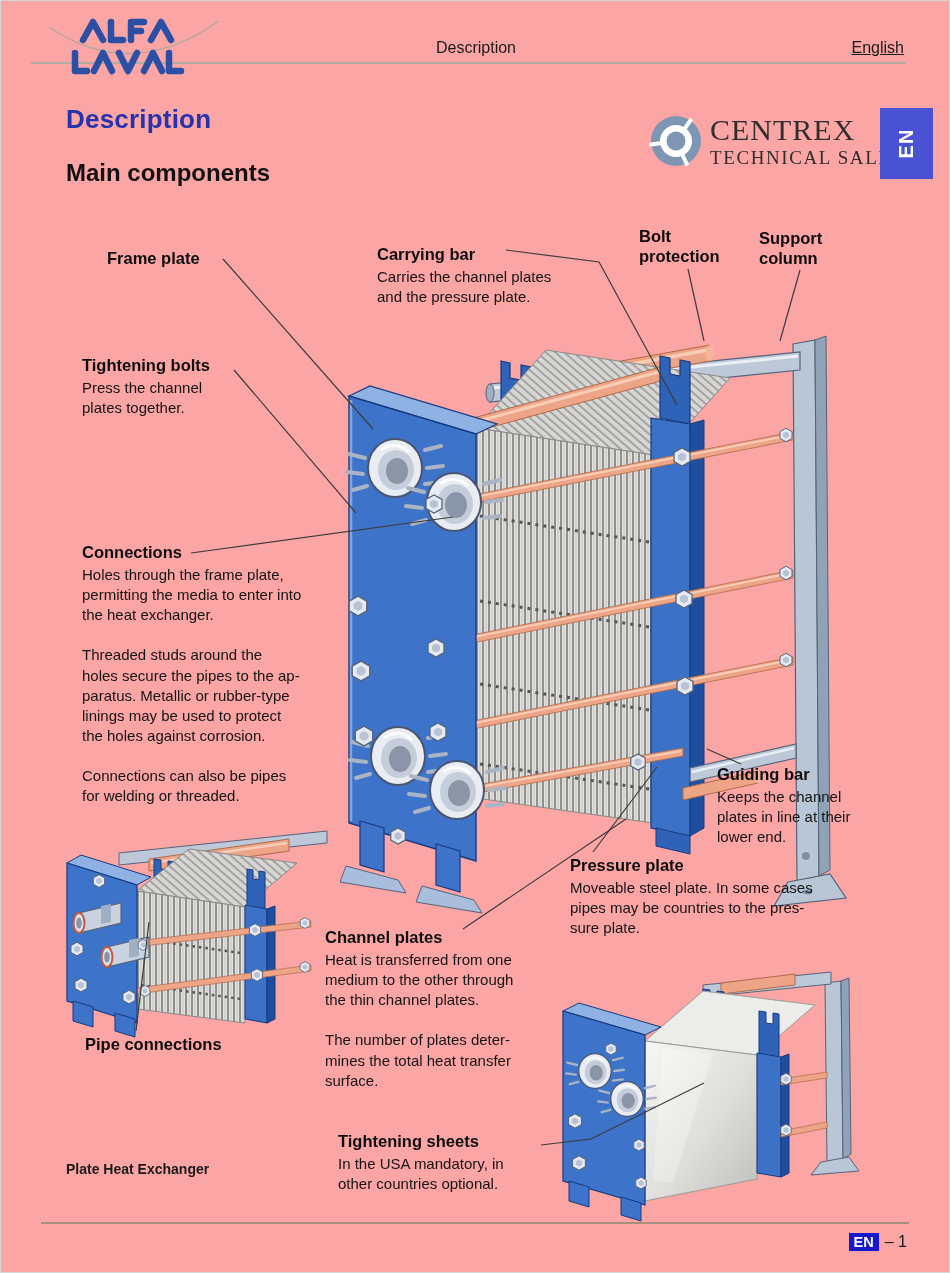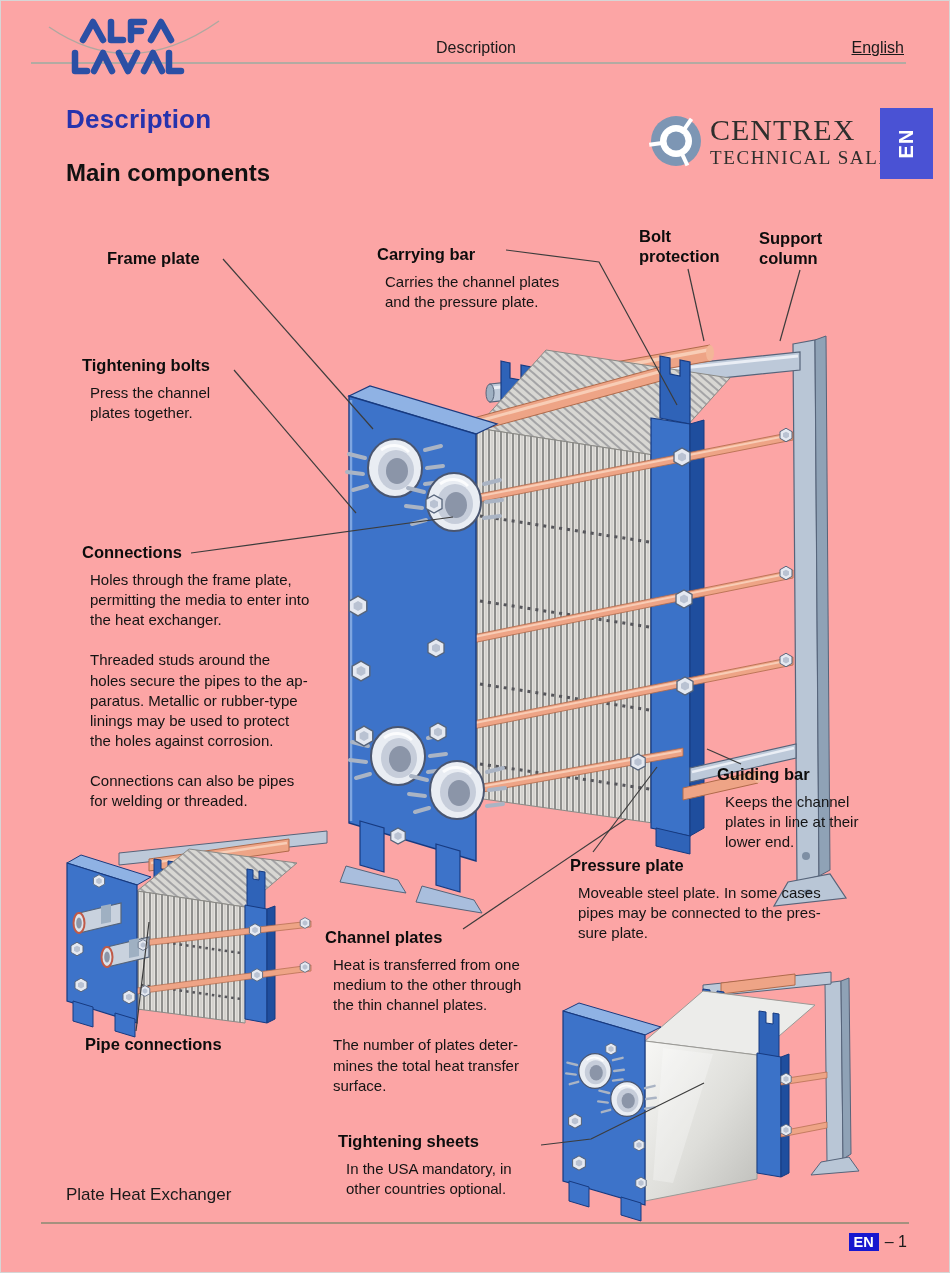--- a/index.html
+++ b/index.html
@@ -19,25 +19,25 @@
   .centrex-text{font-family:"Liberation Serif", serif;color:#2f2f2d;line-height:1;}
   .centrex-name{font-size:30px;letter-spacing:1px;}
   .centrex-tag{font-size:19px;letter-spacing:1.6px;margin-top:3px;}
   
   .en-tab{position:absolute;left:879px;top:107px;width:53px;height:71px;background:#4a52d4;
           display:flex;align-items:center;justify-content:center;}
   .en-tab span{color:#fff;font-weight:bold;font-size:20px;letter-spacing:1px;transform:rotate(-90deg);}
   
   .callout{position:absolute;}
   .callout h4{margin:0 0 3px 0;font-size:16.5px;font-weight:bold;color:#0d0d0d;line-height:1.22;}
-  .callout .body{margin:8px;font-size:15px;line-height:1.34;white-space:pre-line;color:#141414;}
+  .callout .body{margin:0;font-size:15px;line-height:1.34;white-space:pre-line;color:#141414;}
   .callout .body + .body{margin-top:20px;}
   
   .ftr-rule{position:absolute;left:40px;top:1221px;width:868px;height:2px;background:#a5907e;}
-  .ftr-left{position:absolute;left:65px;top:1184px;font-size:17px;}
+  .ftr-left{position:absolute;left:65px;top:1160px;font-size:14px;font-weight:bold;}
   .ftr-right{position:absolute;right:42px;top:1232px;font-size:16px;display:flex;align-items:center;gap:6px;}
   .ftr-en{background:#1717cf;color:#fff;font-weight:bold;font-size:14.5px;padding:1px 5px;}
   .art{position:absolute;left:0;top:0;}
 </style>
 </head>
 <body>
 
 <div class="page">
 
   <div class="hdr-rule"></div>
@@ -354,21 +354,21 @@
   <div class="callout" style="left:716px;top:763px;width:180px;">
     <h4>Guiding bar</h4>
     <p class="body">Keeps the channel
 plates in line at their
 lower end.</p>
   </div>
 
   <div class="callout" style="left:569px;top:854px;width:300px;">
     <h4>Pressure plate</h4>
     <p class="body">Moveable steel plate. In some cases
-pipes may be connected to the pres-
+pipes may be countries to the pres-
 sure plate.</p>
   </div>
 
   <div class="callout" style="left:324px;top:926px;width:240px;">
     <h4>Channel plates</h4>
     <p class="body">Heat is transferred from one
 medium to the other through
 the thin channel plates.</p>
     <p class="body">The number of plates deter-
 mines the total heat transfer

